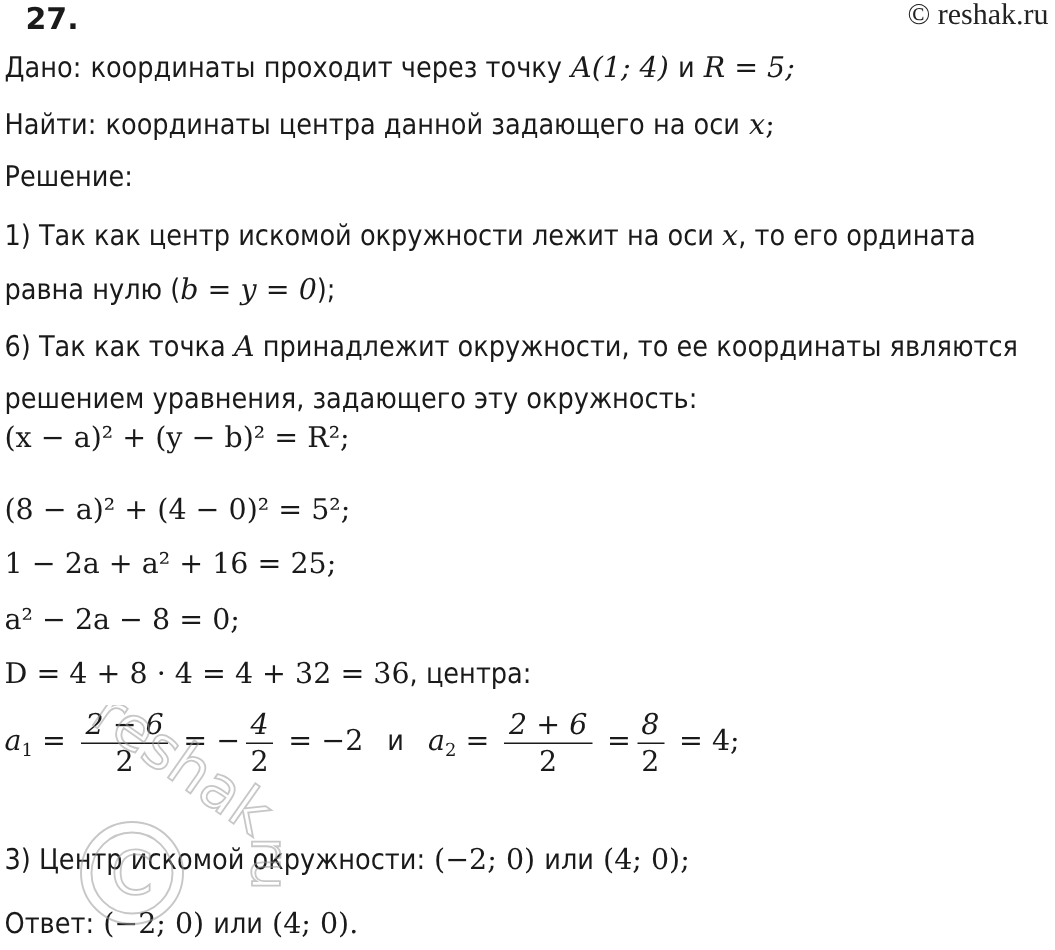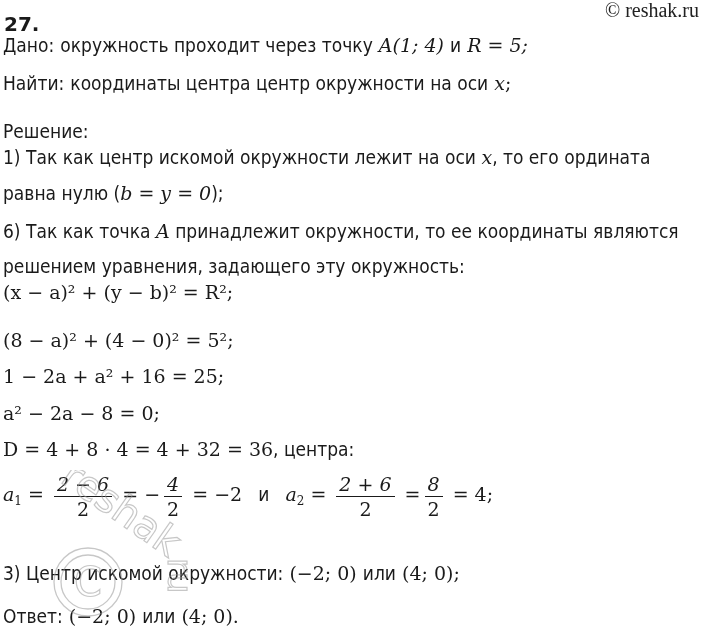--- a/index.html
+++ b/index.html
@@ -7,23 +7,23 @@
     width: 703px; height: 633px; position: relative; overflow: hidden;
     font-family: "DejaVu Serif", "Liberation Serif", serif;
     color: #1a1a1a;
   }
   .line {
     position: absolute; left: 3px; white-space: nowrap;
     font-size: 19px; line-height: 24px;
   }
   .ui { font-family: "DejaVu Sans Condensed", "DejaVu Sans", "Liberation Sans", sans-serif; }
   .num {
-    position: absolute; left: 4px; top: 0px;
+    position: absolute; left: 17px; top: 0px;
     font-family: "DejaVu Sans", "Liberation Sans", sans-serif;
-    font-weight: bold; font-size: 20px; line-height: 24px; margin-top: 12px;
+    font-weight: bold; font-size: 20px; line-height: 24px;
   }
   .copyright {
     position: absolute; right: 4px; top: -2px;
     font-family: "Liberation Serif", "DejaVu Serif", serif;
     font-size: 20px; line-height: 24px; color: #222;
   }
   .m { font-family: "DejaVu Serif", "Liberation Serif", serif; }
   .i { font-style: italic; }
   sub { font-size: 12px; vertical-align: -4px; line-height: 0; }
   .frac {
@@ -39,33 +39,33 @@
   }
 </style>
 </head>
 <body>
 
 <div class="num">27.</div>
 <div class="copyright">© reshak.ru</div>
 
 <div class="line" style="top:33px">
   <span class="ui">Дано:</span>
-  <span class="ui">окружность проходит через точку</span>
+  <span class="ui">координаты проходит через точку</span>
   <span class="m i">A(1; 4)</span>
   <span class="ui">и</span>
   <span class="m i">R = 5;</span>
 </div>
 
 <div class="line" style="top:71px">
   <span class="ui">Найти:</span>
-  <span class="ui">координаты центра центр окружности на оси</span>
+  <span class="ui">координаты центра данной задающего на оси</span>
   <span class="m i">x</span><span class="m">;</span>
 </div>
 
-<div class="line ui" style="top:119px">Решение:</div>
+<div class="line ui" style="top:106px">Решение:</div>
 
 <div class="line ui" style="top:145px">
   <span>1) Так как центр искомой окружности лежит на оси</span>
   <span class="m i">x</span><span>, то его ордината</span>
 </div>
 <div class="line ui" style="top:181px">
   <span>равна нулю (</span><span class="m i">b = y = 0</span><span>);</span>
 </div>
 
 <div class="line ui" style="top:219px">

